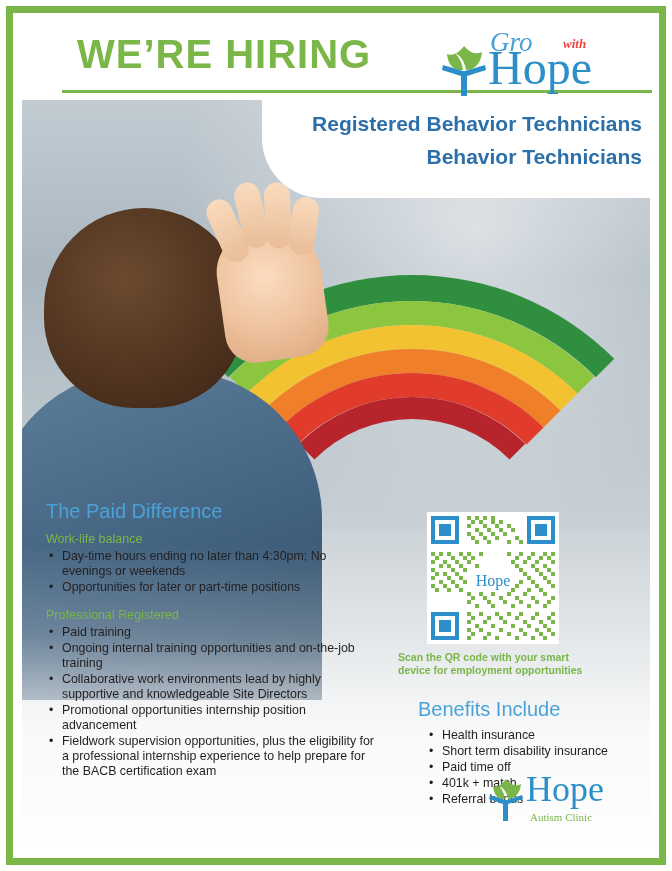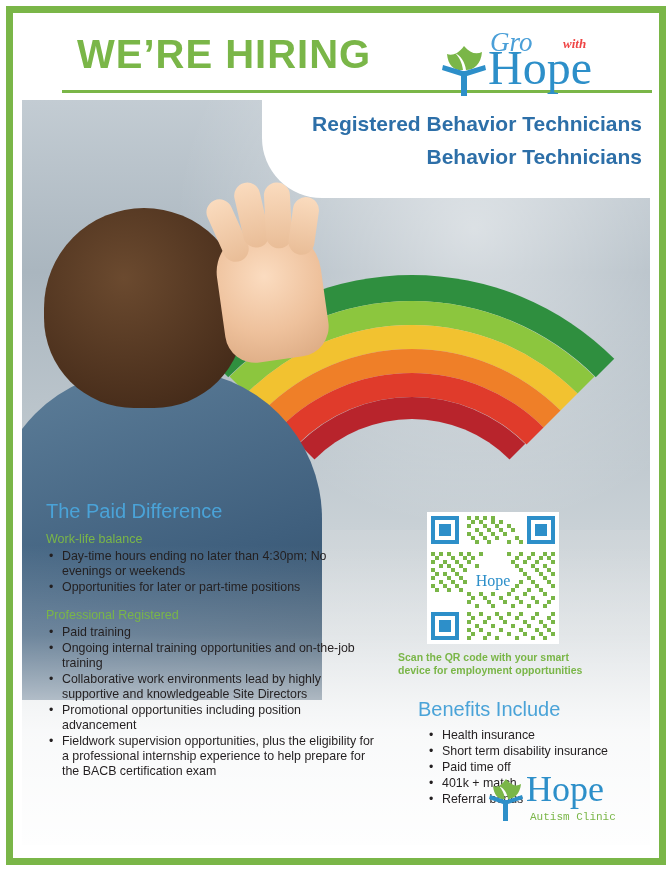--- a/index.html
+++ b/index.html
@@ -286,21 +286,21 @@
     font-size: 36px;
     color: #2d8fc9;
     font-family: "Liberation Serif", serif;
     line-height: 1;
   }
   .footer-logo .fl-sub {
     position: absolute;
     left: 46px; top: 38px;
     font-size: 11px;
     color: #7ab648;
-    font-family: Liberation Mono, monospace;
+    font-family: Liberation Serif, serif;
   }
   .footer-logo .fl-mark {
     position: absolute;
     left: 2px; top: 2px;
     width: 40px; height: 46px;
   }
 </style>
 </head>
 <body>
 
@@ -359,21 +359,21 @@
       <ul class="bullets">
         <li>Day-time hours ending no later than 4:30pm; No evenings or weekends</li>
         <li>Opportunities for later or part-time positions</li>
       </ul>
       <div class="gap"></div>
       <div class="subhead">Professional Registered</div>
       <ul class="bullets">
         <li>Paid training</li>
         <li>Ongoing internal training opportunities and on-the-job training</li>
         <li>Collaborative work environments lead by highly supportive and knowledgeable Site Directors</li>
-        <li>Promotional opportunities including position advancement</li>
+        <li>Promotional opportunities internship position advancement</li>
         <li>Fieldwork supervision opportunities, plus the eligibility for a professional internship experience to help prepare for the BACB certification exam</li>
       </ul>
     </div>
 
     <div class="qr-wrap">
       <div class="qr">
         <svg viewBox="0 0 33 33" width="132" height="132" shape-rendering="crispEdges">
           <rect width="33" height="33" fill="#ffffff"></rect>
           <g fill="#2d8fc9">
 

